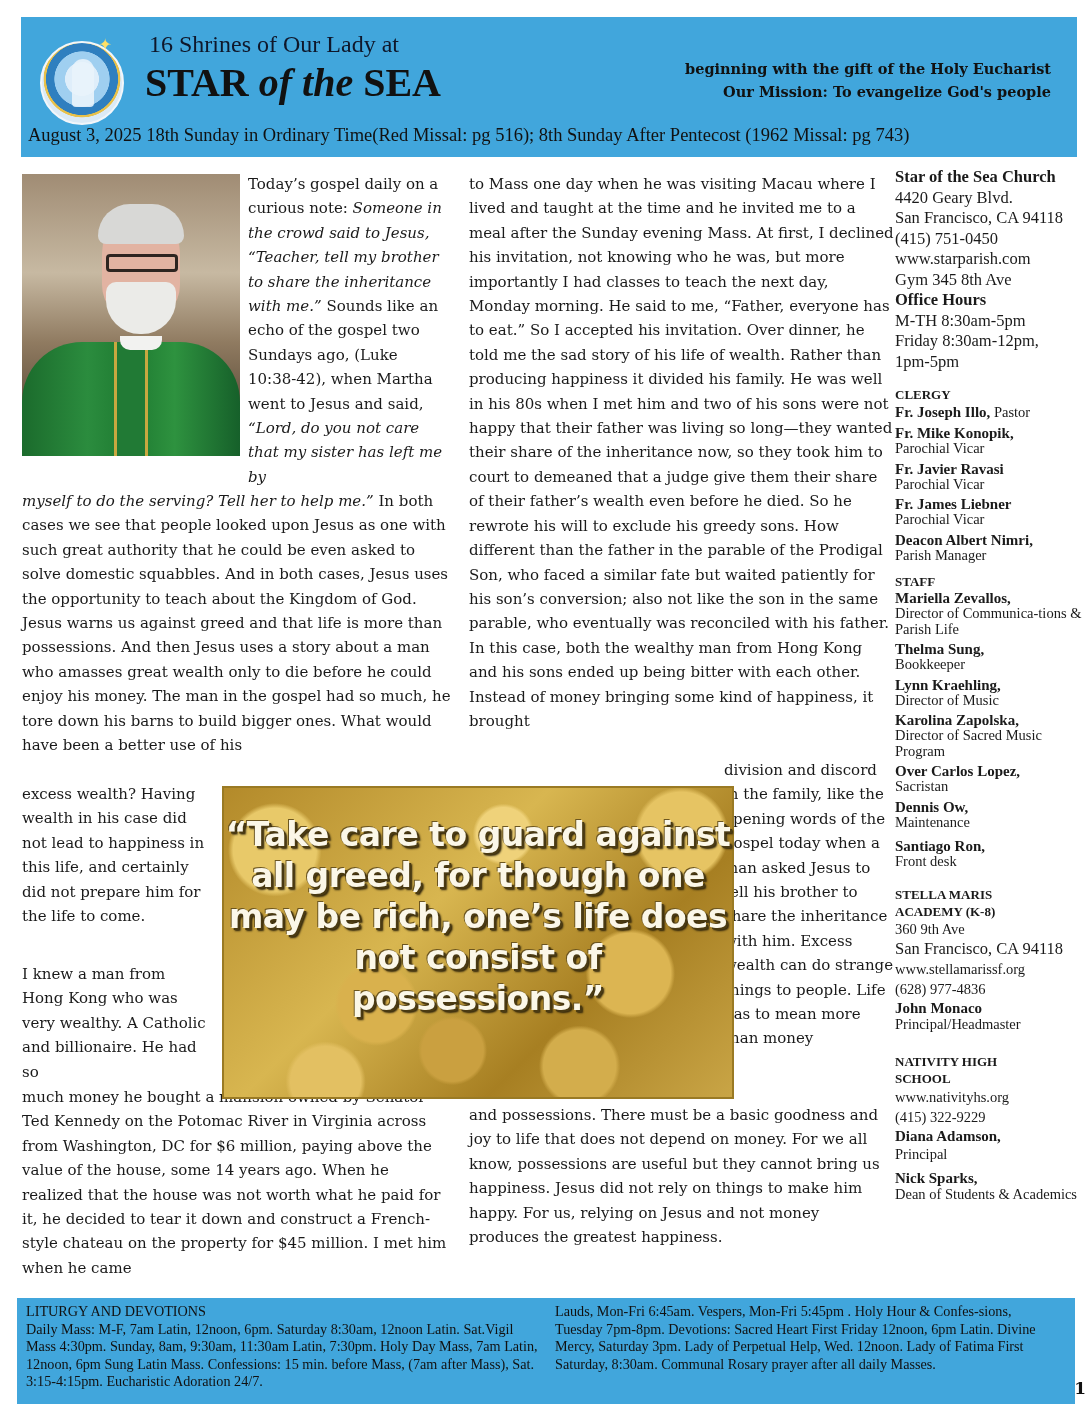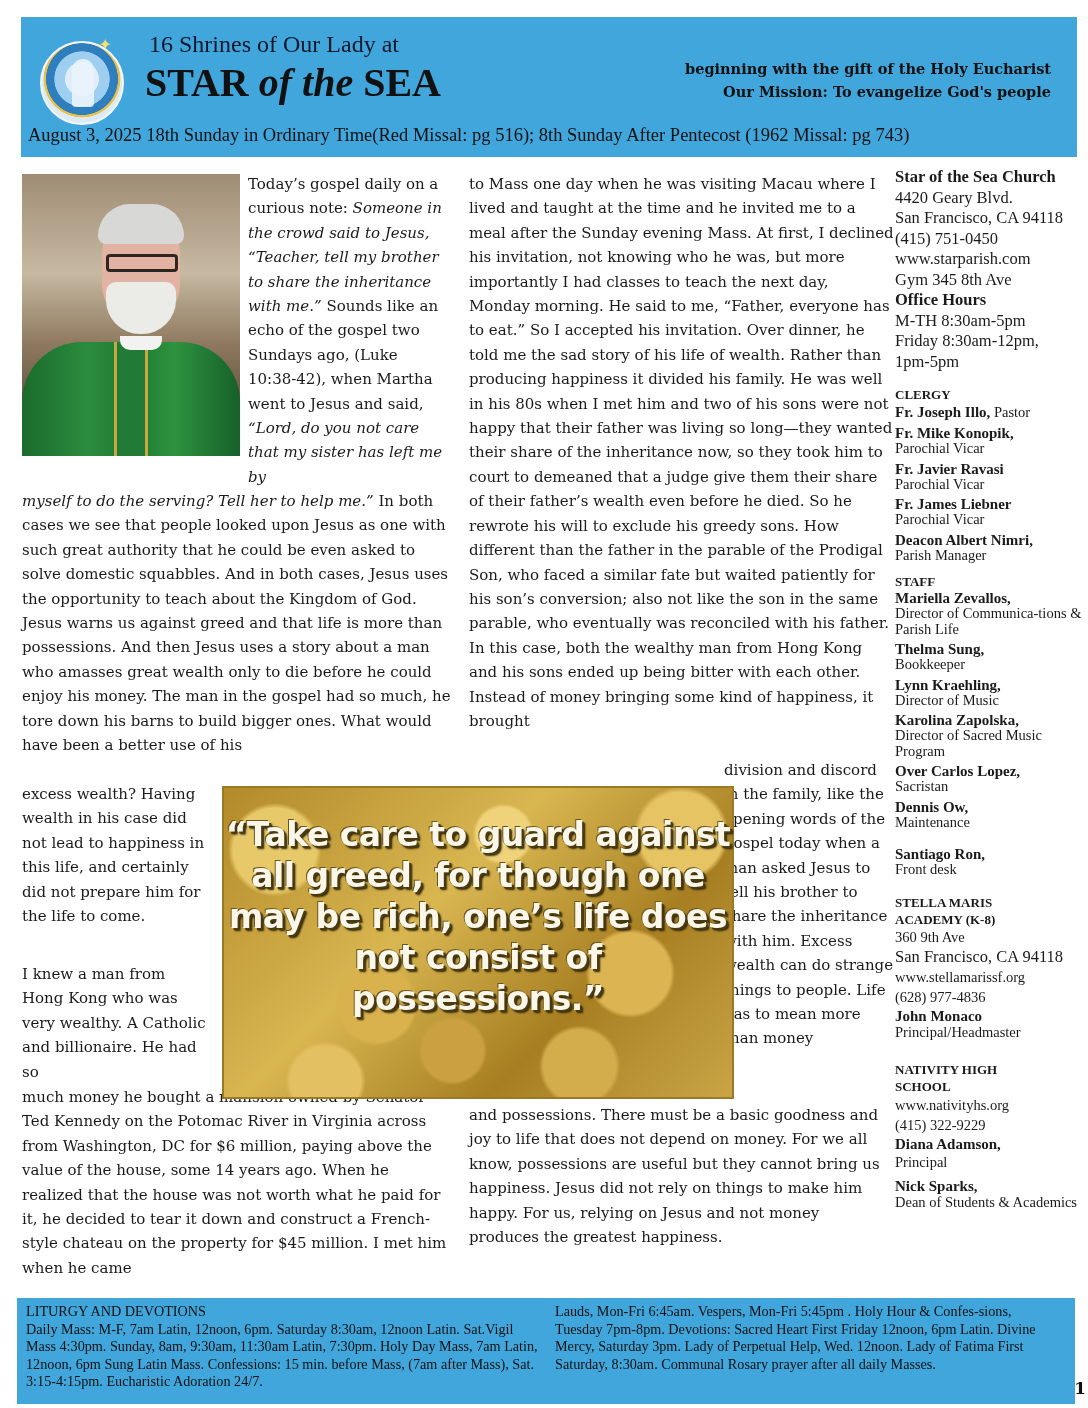--- a/index.html
+++ b/index.html
@@ -169,21 +169,21 @@
       <div class="s">Director of Sacred Music Program</div>
     </div>
   <div class="entry">
       <div class="b" style="font-size:15px;line-height:16px">Over Carlos Lopez,</div>
       <div class="s">Sacristan</div>
     </div>
   <div class="entry">
       <div class="b" style="font-size:15px;line-height:16px">Dennis Ow,</div>
       <div class="s">Maintenance</div>
     </div>
-  <div class="entry" style="margin-top:16px">
+  <div class="entry" style="margin-top:8px">
       <div class="b" style="font-size:15px;line-height:16px">Santiago Ron,</div>
       <div class="s">Front desk</div>
     </div>
 
   <div style="height:12px"></div>
   <div class="head">STELLA MARIS</div>
   <div class="head">ACADEMY (K-8)</div>
   <div class="s" style="line-height:19px">360 9th Ave</div>
   <div class="l">San Francisco, CA 94118</div>
   <div class="s" style="line-height:21px">www.stellamarissf.org</div>

